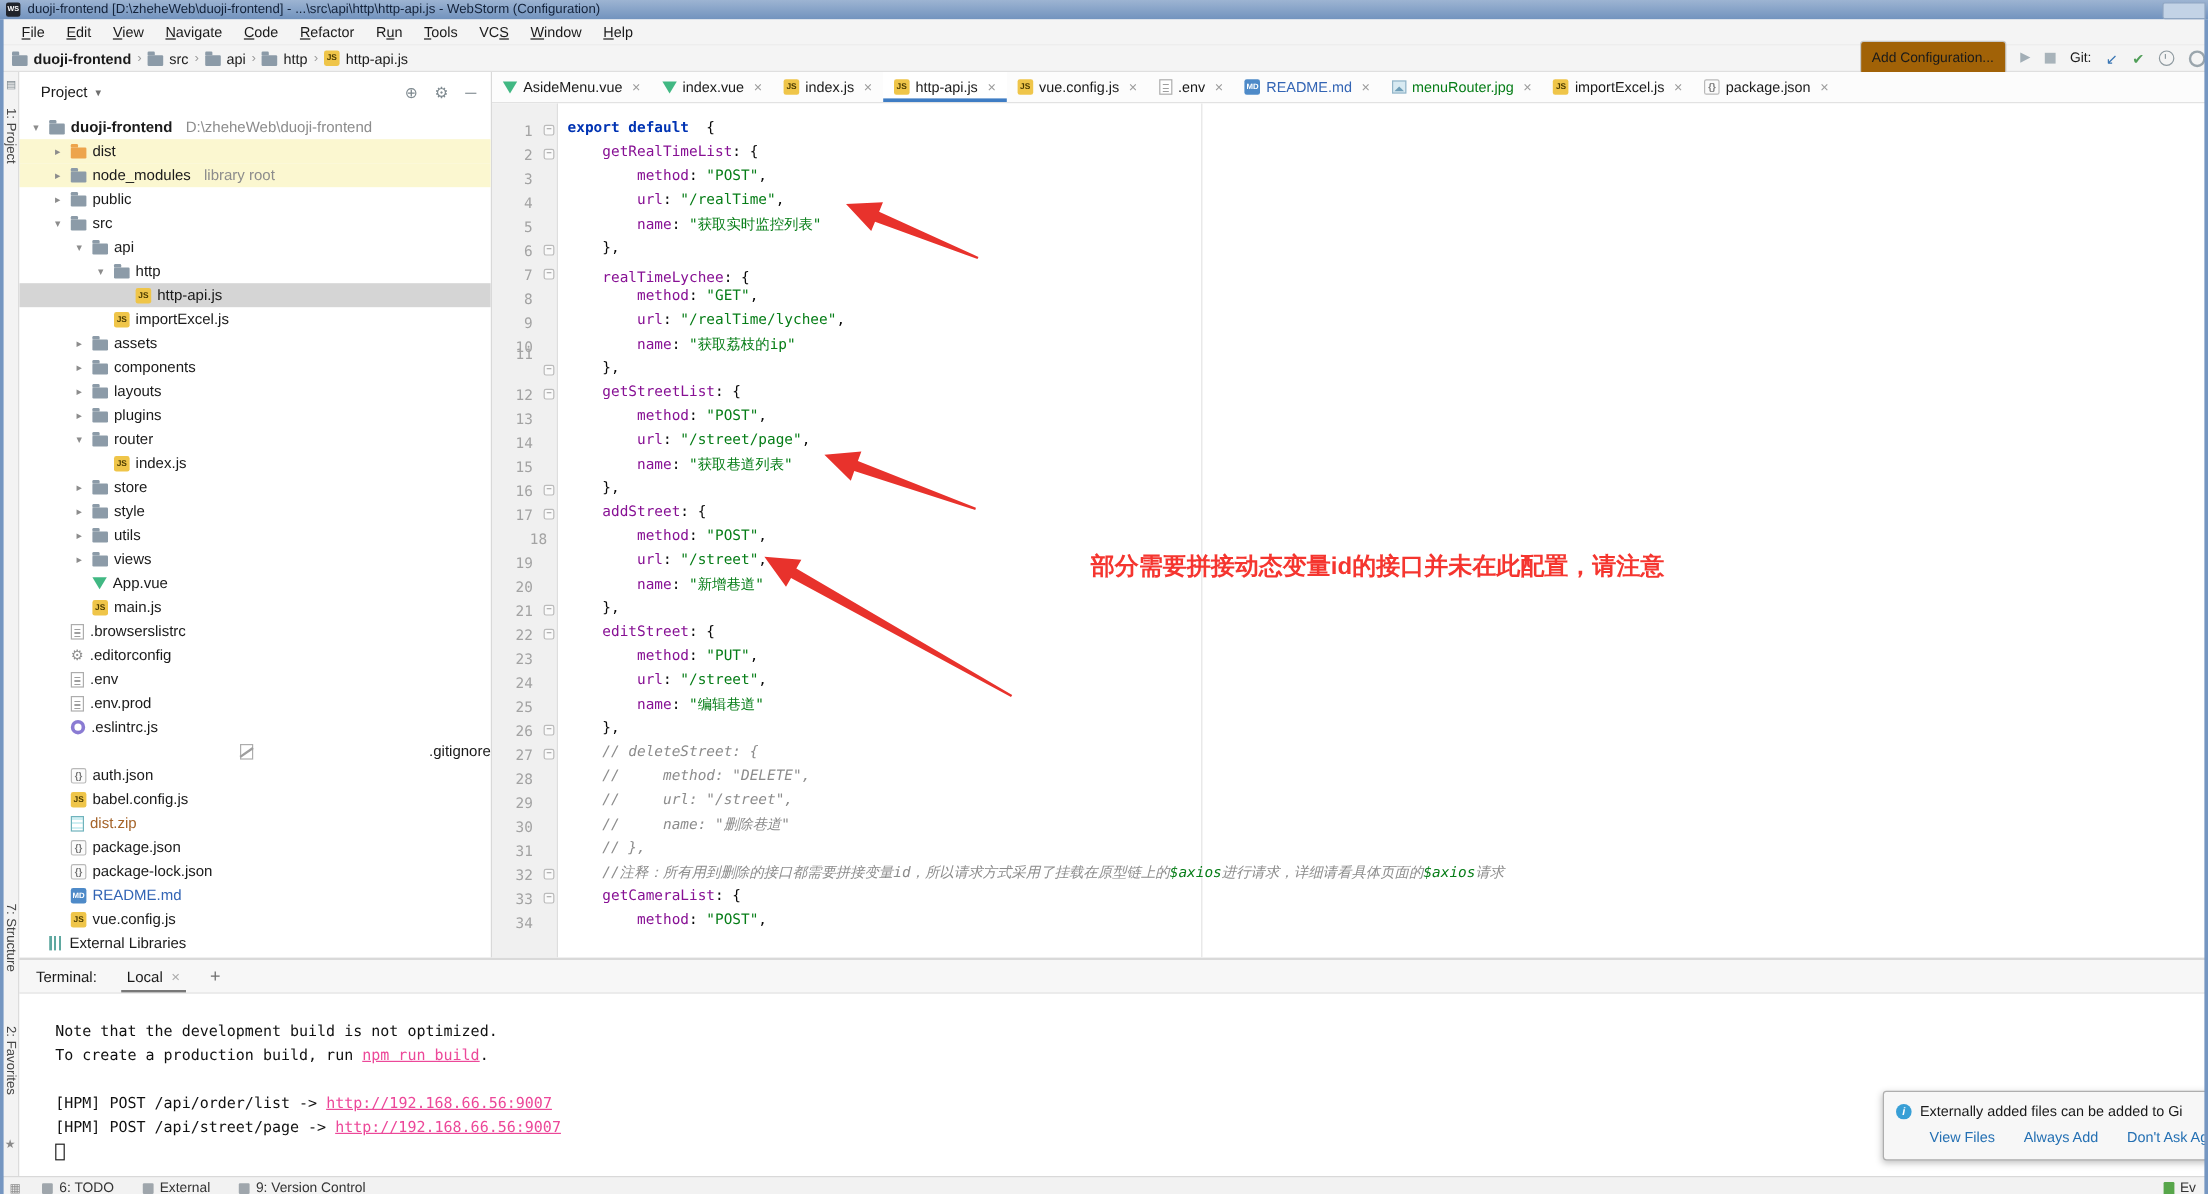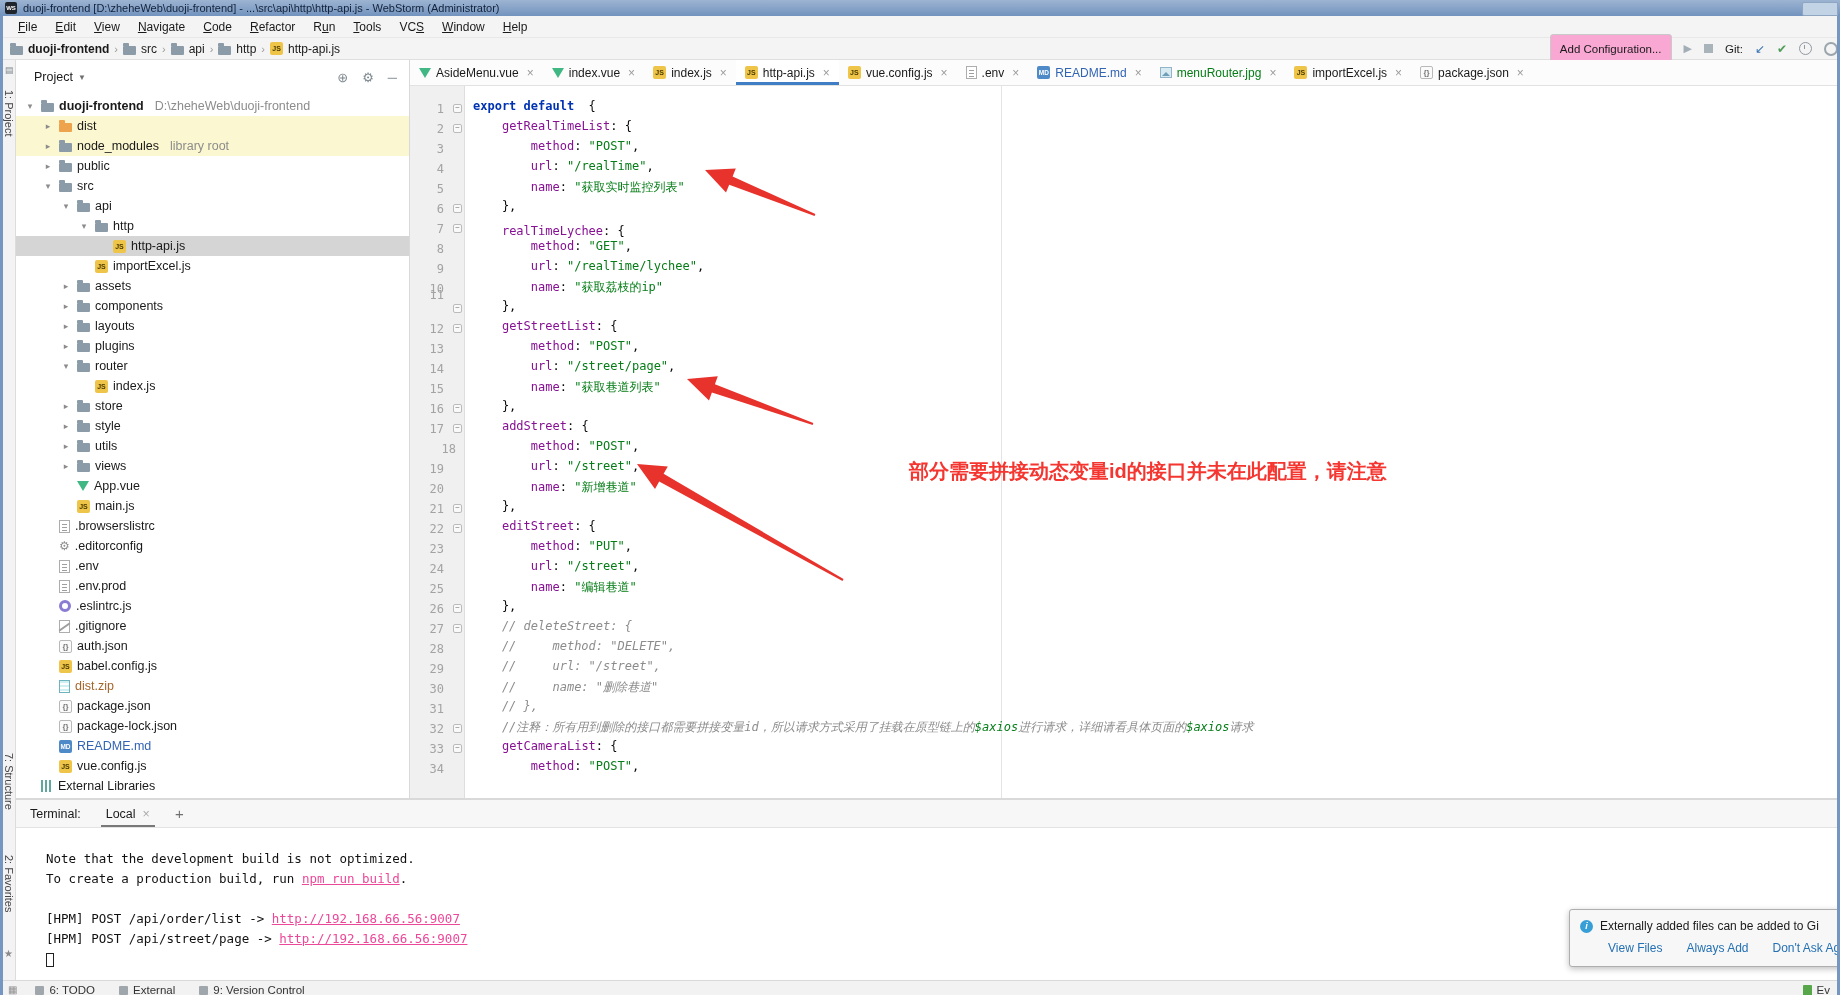--- a/index.html
+++ b/index.html
@@ -15,21 +15,21 @@
   .edge.l{left:0}.edge.r{right:0}
   .menubar{position:absolute;top:16px;height:22px;left:0;right:0;background:#f4f4f4;display:flex;align-items:center;
            padding-left:10px;gap:2px;font-size:12px;border-bottom:1px solid #e8e8e8;box-sizing:border-box}
   .menu-item{padding:2px 8px;white-space:nowrap}
   .toolbar-row{position:absolute;top:38px;height:22px;left:0;right:0;background:#f4f4f4;display:flex;align-items:center;
                justify-content:space-between;padding:0 10px 0 10px;box-sizing:border-box;border-bottom:1px solid #dfdfdf}
   #crumbs{display:flex;align-items:center;gap:5px;font-size:12px}
   .crumb{display:flex;align-items:center;gap:5px}
   .crumb-sep{color:#9a9a9a;font-size:11px}
   .toolbar-right{display:flex;align-items:center;gap:12px}
-  .add-config{height:30px;font-size:11.5px;color:#1a1a1a;background:#f9a8d4;border:1px solid #c9c9c9;border-radius:3px;
+  .add-config{height:30px;font-size:11.5px;color:#1a1a1a;background:#a16207;border:1px solid #c9c9c9;border-radius:3px;
               padding:0 9px;font-family:inherit;white-space:nowrap}
   .tb-ic{font-size:11px;color:#a2aeb6;line-height:1}
   .tb-stop{width:9px;height:9px;background:#a8b3ba;display:inline-block}
   .git-label{font-size:11.5px}
   .tb-update{color:#3a76b4;font-size:12px}
   .tb-commit{color:#4f9e57;font-size:12px}
   .tb-clock{width:11px;height:11px;border:1px solid #8f9aa0;border-radius:50%;position:relative;display:inline-block}
   .tb-clock::after{content:"";position:absolute;left:4px;top:2px;width:1px;height:4px;background:#8f9aa0}
   .tb-search{width:10px;height:10px;border:2px solid #9aa5ac;border-radius:50%;display:inline-block;margin-right:-8px}
   
@@ -123,21 +123,21 @@
   .ic-img{width:12px;height:11px;border:1px solid #93b5c8;background:#d8eaf2;box-sizing:border-box}
   .ic-img::after{content:"";position:absolute;left:1px;bottom:1px;border-left:4px solid transparent;border-right:4px solid transparent;border-bottom:4px solid #6f9eb8}
   .ic-lib{width:12px;height:12px;background:repeating-linear-gradient(90deg,#5fa8a0 0 2px,transparent 2px 4px)}
   u{text-decoration:underline}
 </style>
 </head>
 <body>
 
 <div class="titlebar">
   <span class="ws-icon">WS</span>
-  <span>duoji-frontend [D:\zheheWeb\duoji-frontend] - ...\src\api\http\http-api.js - WebStorm (Administrator)</span>
+  <span>duoji-frontend [D:\zheheWeb\duoji-frontend] - ...\src\api\http\http-api.js - WebStorm (Configuration)</span>
   <span class="win-ctrl"></span>
 </div>
 <div class="edge l"></div>
 <div class="edge r"></div>
 
 <div class="menubar" id="menubar">
     <span class="menu-item"><u>F</u>ile</span>
     <span class="menu-item"><u>E</u>dit</span>
     <span class="menu-item"><u>V</u>iew</span>
     <span class="menu-item"><u>N</u>avigate</span>
@@ -333,21 +333,21 @@
       <div class="trow" style="padding-left: 26px;">
         <span class="chev"></span>
         <span class="ic ic-file"></span>
         <span>.env.prod</span>
       </div>
       <div class="trow" style="padding-left: 26px;">
         <span class="chev"></span>
         <span class="ic ic-eslint"></span>
         <span>.eslintrc.js</span>
       </div>
-      <div class="trow" style="padding-left: 26px;">
+      <div class="trow" style="padding-left: 26px; justify-content: space-between;">
         <span class="chev"></span>
         <span class="ic ic-ignore"></span>
         <span>.gitignore</span>
       </div>
       <div class="trow" style="padding-left: 26px; text-align: right;">
         <span class="chev"></span>
         <span class="ic ic-json"></span>
         <span>auth.json</span>
       </div>
       <div class="trow" style="padding-left: 26px;">

